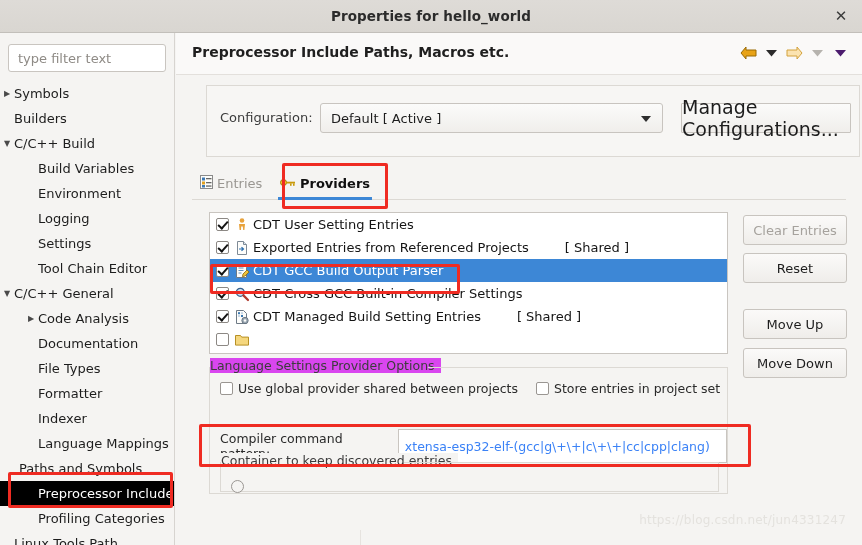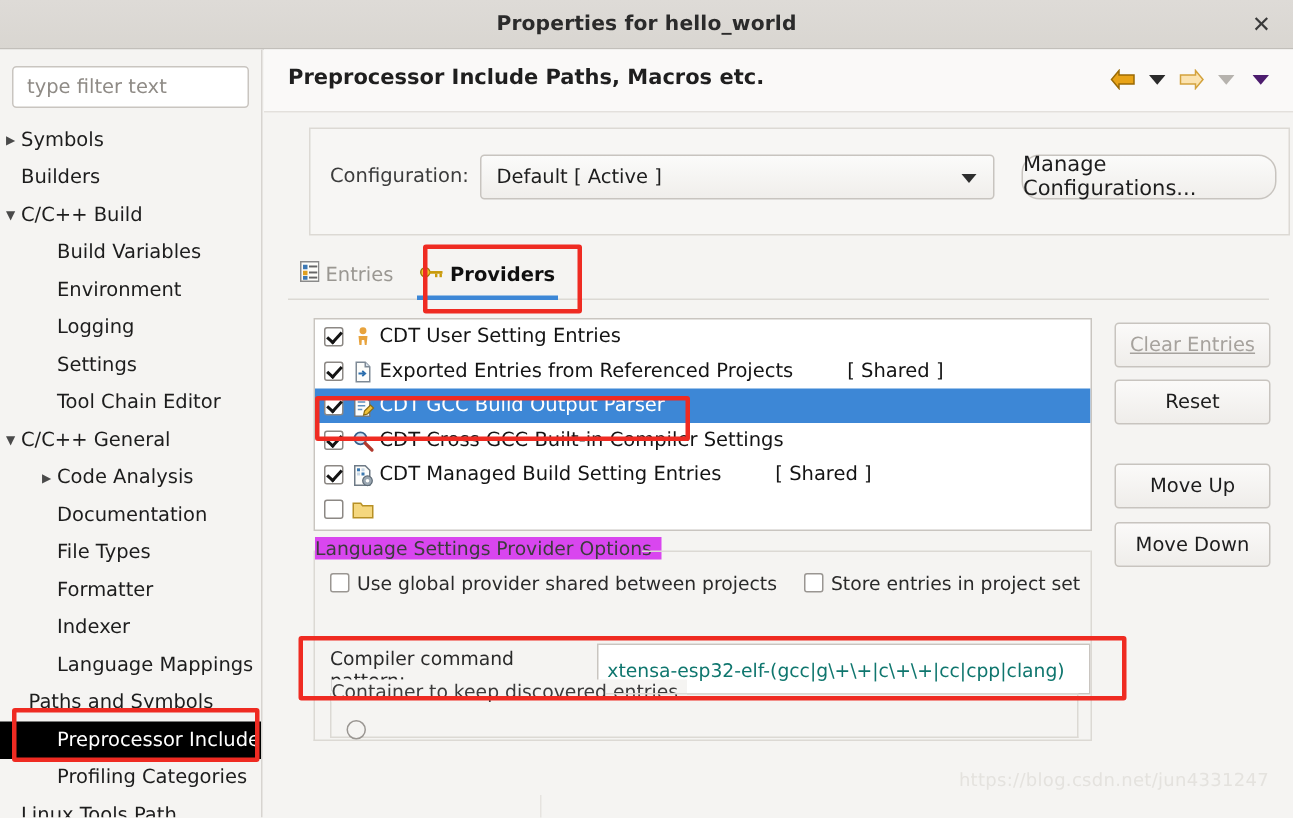--- a/index.html
+++ b/index.html
@@ -97,23 +97,23 @@
   }
   .combo .carrow {
     position: absolute; right: 11px; top: 12px;
     width: 0; height: 0;
     border-left: 5px solid transparent; border-right: 5px solid transparent;
     border-top: 6px solid #2e2e2e;
   }
   .mgbtn {
     position: absolute; left: 474px; top: 17px; width: 170px; height: 30px;
     background: linear-gradient(#fbfbfa, #f0eeeb);
-    border: 1px solid #c8c4bf; border-radius: 12px;
+    border: 1px solid #c8c4bf; border-radius: 1px;
     display: flex; align-items: center; justify-content: center;
-    font-size: 14px; color: #1d1d1d; cursor: pointer;
+    font-size: 19px; color: #1d1d1d; cursor: pointer;
   }
 
   
   .tabstrip {
     position: absolute; left: 16px; top: 133px; width: 654px; height: 34px;
     border-bottom: 1px solid #dcd9d4;
   }
   .tab {
     position: absolute; top: 0; height: 34px; display: flex; align-items: center;
     gap: 4px; padding: 0 8px; font-size: 13px; cursor: pointer;
@@ -154,21 +154,21 @@
   .shared { color: inherit; margin-left: 6px; padding-left: 30px; }
 
   
   .sidebtn {
     position: absolute; left: 743px; width: 104px; height: 30px;
     background: linear-gradient(#fbfaf9, #efedea);
     border: 1px solid #c8c4bf; border-radius: 3px;
     display: flex; align-items: center; justify-content: center;
     font-size: 13px; color: #1d1d1d; cursor: pointer;
   }
-  .sidebtn.disabled { color: #a6a29d; text-decoration: underline; }
+  .sidebtn.disabled { color: #a6a29d; }
 
   
   .optgroup {
     position: absolute; left: 209px; top: 367px; width: 519px; height: 127px;
     border: 1px solid #dcd9d4; border-top: none;
     background: transparent;
   }
   .glabel {
     position: absolute; top: -9px; left: 0px; background: #d946ef;
     padding-right: 6px; font-size: 12.5px; color: #3c3c3c;
@@ -177,21 +177,21 @@
   .optrow { position: absolute; left: 10px; top: 14px; display: flex; align-items: center; font-size: 12.5px; color: #2a2a2a; white-space: nowrap; }
   .optrow .cbx { border-color: #9a9692; }
   .optrow .gap { display: inline-block; width: 18px; }
 
   .patternrow { position: absolute; left: 10px; top: 62px; display: flex; align-items: center; }
   .patternlabel { font-size: 12.5px; color: #2a2a2a; margin-right: 7px; }
   .patterninput {
     width: 340px; height: 26px; background: #ffffff;
     border: 1px solid #c9c5c0;
     display: flex; align-items: center; padding: 16px 6px;
-    font-size: 12.5px; color: #0f766e; overflow: hidden; white-space: nowrap;
+    font-size: 12.5px; color: #3b82f6; overflow: hidden; white-space: nowrap;
   }
 
   .containergrp {
     position: absolute; left: 10px; top: 95px; width: 499px; height: 30px;
     border: 1px solid #dcd9d4; border-top: none;
   }
   .containergrp .glabel2 {
     position: absolute; top: -9px; left: 0; background: #f5f4f2;
     padding-right: 6px; font-size: 12.5px; color: #3c3c3c;
   }

